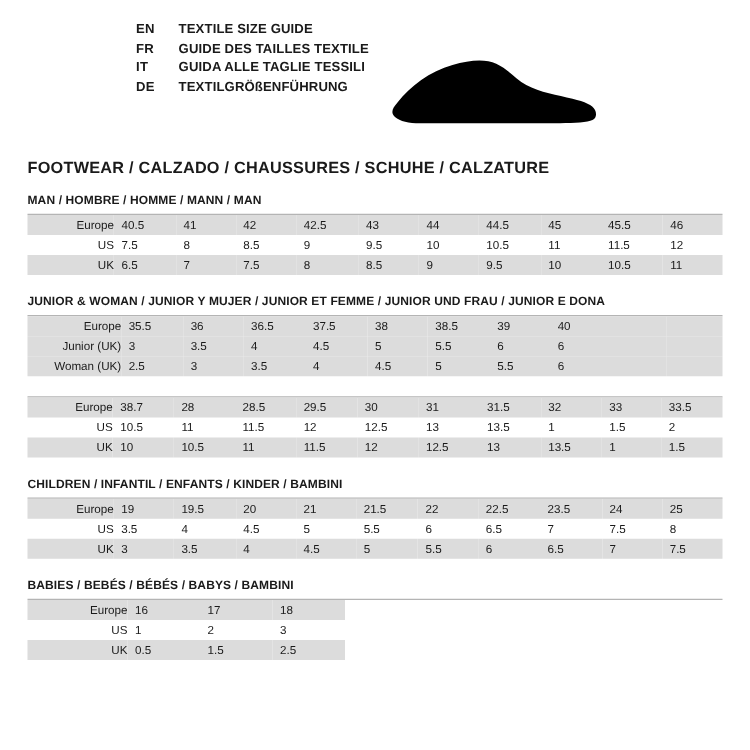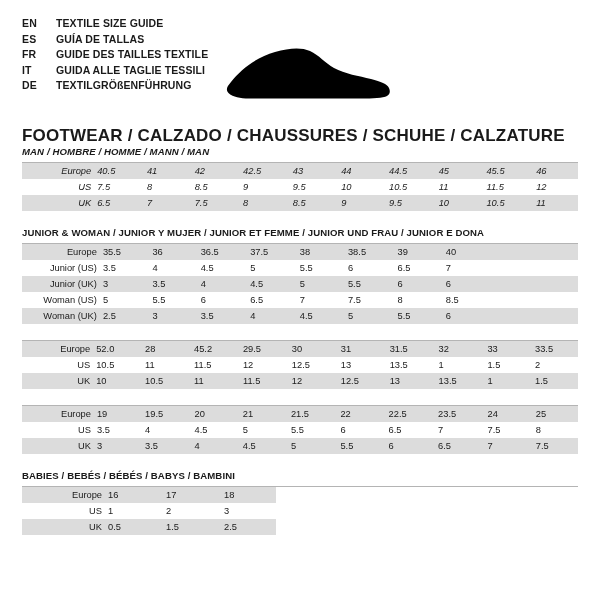--- a/index.html
+++ b/index.html
@@ -19,21 +19,21 @@
     width: 600px;
     height: 600px;
     box-sizing: border-box;
     padding: 16px 22px 0 22px;
   }
 
   
   .header {
     display: flex;
     align-items: flex-start;
-    justify-content: flex-start;
+    justify-content: center;
   }
   .lang-table {
     border-collapse: collapse;
     font-size: 10.5px;
     line-height: 15.6px;
   }
   .lang-table td {
     padding: 0;
     vertical-align: top;
     white-space: nowrap;
@@ -52,21 +52,21 @@
     width: 190px;
     height: 78px;
     margin-right: 6px;
     margin-top: 16px;
     display: flex;
     align-items: center;
     justify-content: center;
   }
 
   .section-heading {
-    font-size: 17px;
+    font-size: 13px;
     font-weight: bold;
     letter-spacing: 0.2px;
     margin-top: 16px;
   }
 
   
   .group {
     margin-top: 16px;
   }
   .group-title {
@@ -95,37 +95,33 @@
   }
   table.sizes td.cell {
     width: 52px;
     text-align: left;
   }
   .rule {
     border: 0;
     border-top: 1px solid #b4b4b4;
     margin: 0;
   }
-  .group.first { margin-top: 0; font-style: italic; }
+  .group.first { margin-top: 14px; }
 </style>
 </head>
 <body>
 
 <div class="page">
 
   <div class="header">
     <table class="lang-table">
       <tbody>
         <tr>
           <td class="lang-code">EN</td>
           <td class="lang-title">TEXTILE SIZE GUIDE</td>
-        </tr>
-        <tr>
-          <td class="lang-code">ES</td>
-          <td class="lang-title">GUÍA DE TALLAS</td>
         </tr>
         <tr>
           <td class="lang-code">FR</td>
           <td class="lang-title">GUIDE DES TAILLES TEXTILE</td>
         </tr>
         <tr>
           <td class="lang-code">IT</td>
           <td class="lang-title">GUIDA ALLE TAGLIE TESSILI</td>
         </tr>
         <tr>
@@ -204,56 +200,30 @@
           <td class="cell">36</td>
           <td class="cell">36.5</td>
           <td class="cell">37.5</td>
           <td class="cell">38</td>
           <td class="cell">38.5</td>
           <td class="cell">39</td>
           <td class="cell">40</td>
           <td class="cell"></td>
           <td class="cell"></td>
         </tr>
-        <tr>
-          <td class="rowlabel">Junior (US)</td>
-          <td class="cell">3.5</td>
-          <td class="cell">4</td>
-          <td class="cell">4.5</td>
-          <td class="cell">5</td>
-          <td class="cell">5.5</td>
-          <td class="cell">6</td>
-          <td class="cell">6.5</td>
-          <td class="cell">7</td>
-          <td class="cell"></td>
-          <td class="cell"></td>
-        </tr>
         <tr class="shade">
           <td class="rowlabel">Junior (UK)</td>
           <td class="cell">3</td>
           <td class="cell">3.5</td>
           <td class="cell">4</td>
           <td class="cell">4.5</td>
           <td class="cell">5</td>
           <td class="cell">5.5</td>
           <td class="cell">6</td>
           <td class="cell">6</td>
-          <td class="cell"></td>
-          <td class="cell"></td>
-        </tr>
-        <tr>
-          <td class="rowlabel">Woman (US)</td>
-          <td class="cell">5</td>
-          <td class="cell">5.5</td>
-          <td class="cell">6</td>
-          <td class="cell">6.5</td>
-          <td class="cell">7</td>
-          <td class="cell">7.5</td>
-          <td class="cell">8</td>
-          <td class="cell">8.5</td>
           <td class="cell"></td>
           <td class="cell"></td>
         </tr>
         <tr class="shade">
           <td class="rowlabel">Woman (UK)</td>
           <td class="cell">2.5</td>
           <td class="cell">3</td>
           <td class="cell">3.5</td>
           <td class="cell">4</td>
           <td class="cell">4.5</td>
@@ -266,23 +236,23 @@
       </tbody>
     </table>
   </div>
 
   <div class="group">
     <hr class="rule">
     <table class="sizes">
       <tbody>
         <tr class="shade">
           <td class="rowlabel">Europe</td>
-          <td class="cell">52.0</td>
+          <td class="cell">38.7</td>
           <td class="cell">28</td>
-          <td class="cell">45.2</td>
+          <td class="cell">28.5</td>
           <td class="cell">29.5</td>
           <td class="cell">30</td>
           <td class="cell">31</td>
           <td class="cell">31.5</td>
           <td class="cell">32</td>
           <td class="cell">33</td>
           <td class="cell">33.5</td>
         </tr>
         <tr>
           <td class="rowlabel">US</td>
@@ -308,20 +278,21 @@
           <td class="cell">13</td>
           <td class="cell">13.5</td>
           <td class="cell">1</td>
           <td class="cell">1.5</td>
         </tr>
       </tbody>
     </table>
   </div>
 
   <div class="group">
+    <div class="group-title">CHILDREN / INFANTIL / ENFANTS / KINDER / BAMBINI</div>
     <hr class="rule">
     <table class="sizes">
       <tbody>
         <tr class="shade">
           <td class="rowlabel">Europe</td>
           <td class="cell">19</td>
           <td class="cell">19.5</td>
           <td class="cell">20</td>
           <td class="cell">21</td>
           <td class="cell">21.5</td>

